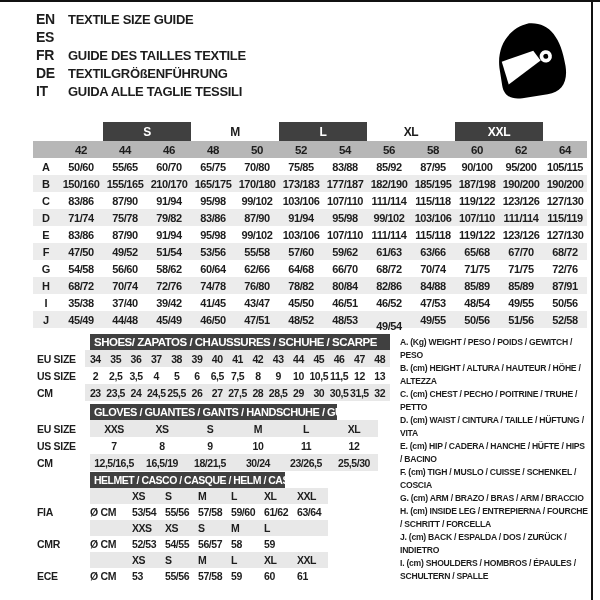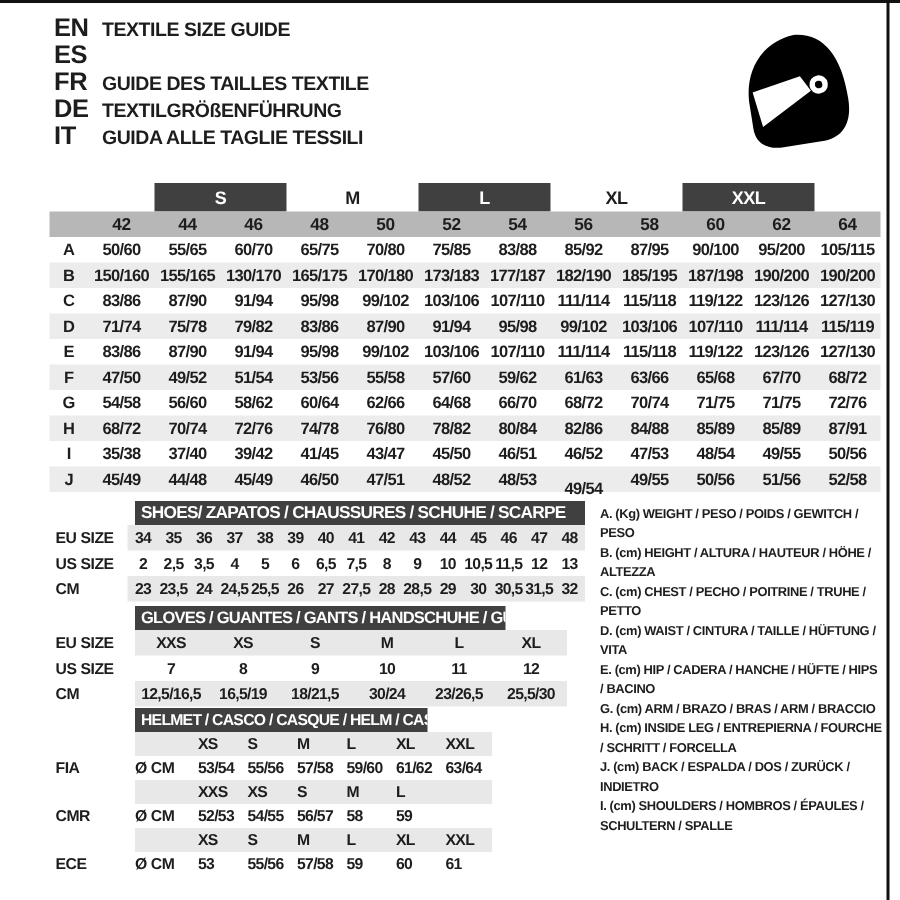--- a/index.html
+++ b/index.html
@@ -8,21 +8,21 @@
     font-family:"Liberation Sans","DejaVu Sans",sans-serif;
     color:#1d1d1d;overflow:hidden;
     -webkit-font-smoothing:antialiased;
   }
   .border-top{position:absolute;top:0;left:0;width:600px;height:2px;background:#111;}
   .border-right{position:absolute;top:0;left:591px;width:2px;height:600px;background:#111;}
 
   
   .lang-list{position:absolute;left:36px;top:10px;}
   .lang-row{display:flex;height:18px;align-items:center;}
-  .lang-code{width:32px;font-weight:700;font-size:17px;letter-spacing:-0.3px;}
+  .lang-code{width:32px;font-weight:700;font-size:14px;letter-spacing:-0.3px;}
   .lang-text{font-weight:700;font-size:13px;letter-spacing:-0.3px;}
   .helmet-box{position:absolute;left:488px;top:12px;width:82px;height:94px;}
 
   
   .textile{
     position:absolute;left:33px;top:122px;width:554px;
     display:grid;grid-template-columns:26px repeat(12,1fr);
     grid-template-rows:19px 17px repeat(10,17px);
   }
   .grp{display:flex;align-items:center;justify-content:center;font-weight:700;font-size:12px;letter-spacing:-0.3px;}
@@ -137,21 +137,21 @@
     <div class="val" style="grid-area: 3 / 8;">83/88</div>
     <div class="val" style="grid-area: 3 / 9;">85/92</div>
     <div class="val" style="grid-area: 3 / 10;">87/95</div>
     <div class="val" style="grid-area: 3 / 11;">90/100</div>
     <div class="val" style="grid-area: 3 / 12;">95/200</div>
     <div class="val" style="grid-area: 3 / 13;">105/115</div>
     <div class="stripe" style="grid-area: 4 / 1 / auto / -1;"></div>
     <div class="rowletter" style="grid-area: 4 / 1;">B</div>
     <div class="val" style="grid-area: 4 / 2;">150/160</div>
     <div class="val" style="grid-area: 4 / 3;">155/165</div>
-    <div class="val" style="grid-area: 4 / 4;">130/170</div>
+    <div class="val" style="grid-area: 4 / 4;">210/170</div>
     <div class="val" style="grid-area: 4 / 5;">165/175</div>
     <div class="val" style="grid-area: 4 / 6;">170/180</div>
     <div class="val" style="grid-area: 4 / 7;">173/183</div>
     <div class="val" style="grid-area: 4 / 8;">177/187</div>
     <div class="val" style="grid-area: 4 / 9;">182/190</div>
     <div class="val" style="grid-area: 4 / 10;">185/195</div>
     <div class="val" style="grid-area: 4 / 11;">187/198</div>
     <div class="val" style="grid-area: 4 / 12;">190/200</div>
     <div class="val" style="grid-area: 4 / 13;">190/200</div>
     <div class="rowletter" style="grid-area: 5 / 1;">C</div>
@@ -419,17 +419,18 @@
       <div class="hcell" style="grid-area: 6 / 8;">61</div>
     </div>
 </div>
 
 <div class="legend">
     <div class="legend-item">A. (Kg) WEIGHT / PESO / POIDS / GEWITCH / PESO</div>
     <div class="legend-item">B. (cm) HEIGHT / ALTURA / HAUTEUR / HÖHE / ALTEZZA</div>
     <div class="legend-item">C. (cm) CHEST / PECHO / POITRINE / TRUHE / PETTO</div>
     <div class="legend-item">D. (cm) WAIST / CINTURA / TAILLE / HÜFTUNG / VITA</div>
     <div class="legend-item">E. (cm) HIP / CADERA / HANCHE / HÜFTE / HIPS /  BACINO</div>
+    <div class="legend-item">F.  (cm) TIGH / MUSLO / CUISSE / SCHENKEL / COSCIA</div>
     <div class="legend-item">G. (cm) ARM  / BRAZO / BRAS / ARM / BRACCIO</div>
     <div class="legend-item">H. (cm) INSIDE LEG / ENTREPIERNA / FOURCHE / SCHRITT / FORCELLA</div>
     <div class="legend-item">J. (cm) BACK / ESPALDA / DOS / ZURÜCK / INDIETRO</div>
     <div class="legend-item">I.  (cm) SHOULDERS / HOMBROS / ÉPAULES / SCHULTERN / SPALLE</div>
   </div>
 
 </body></html>

